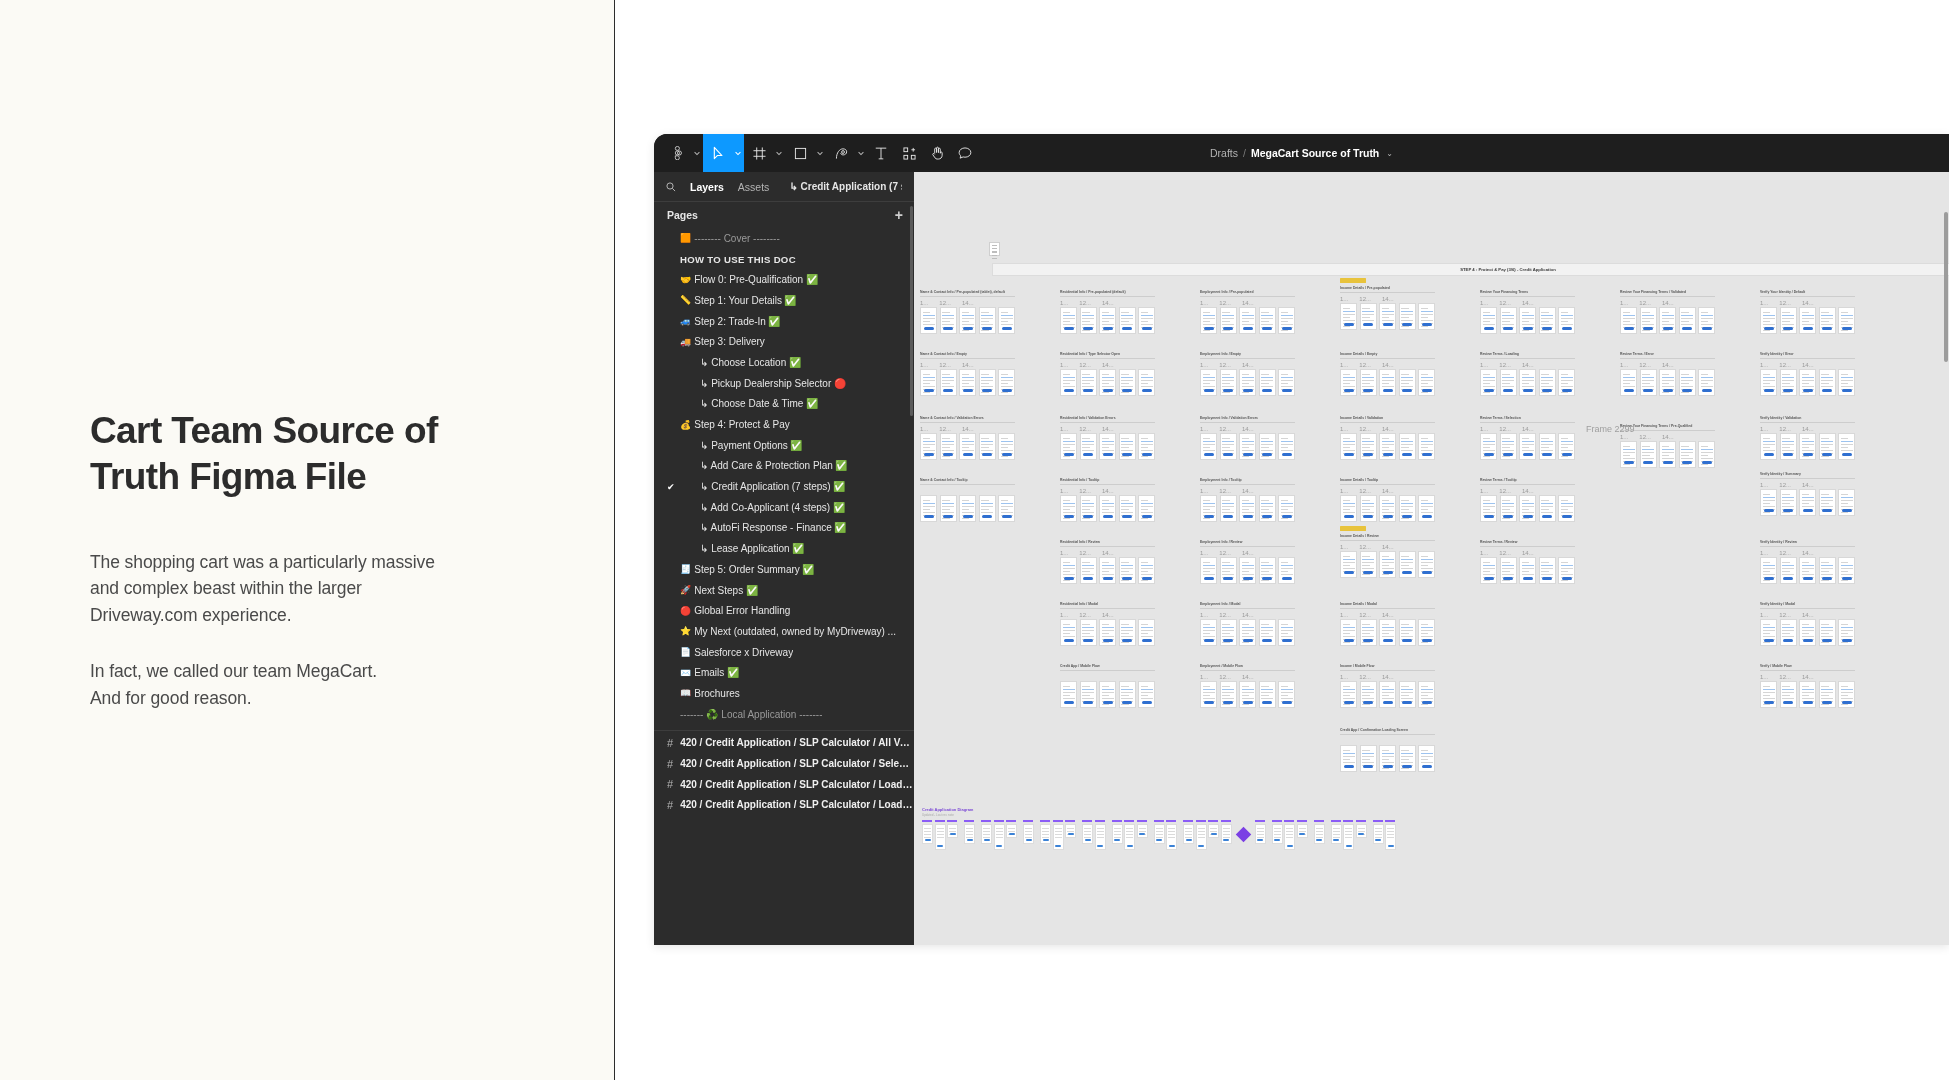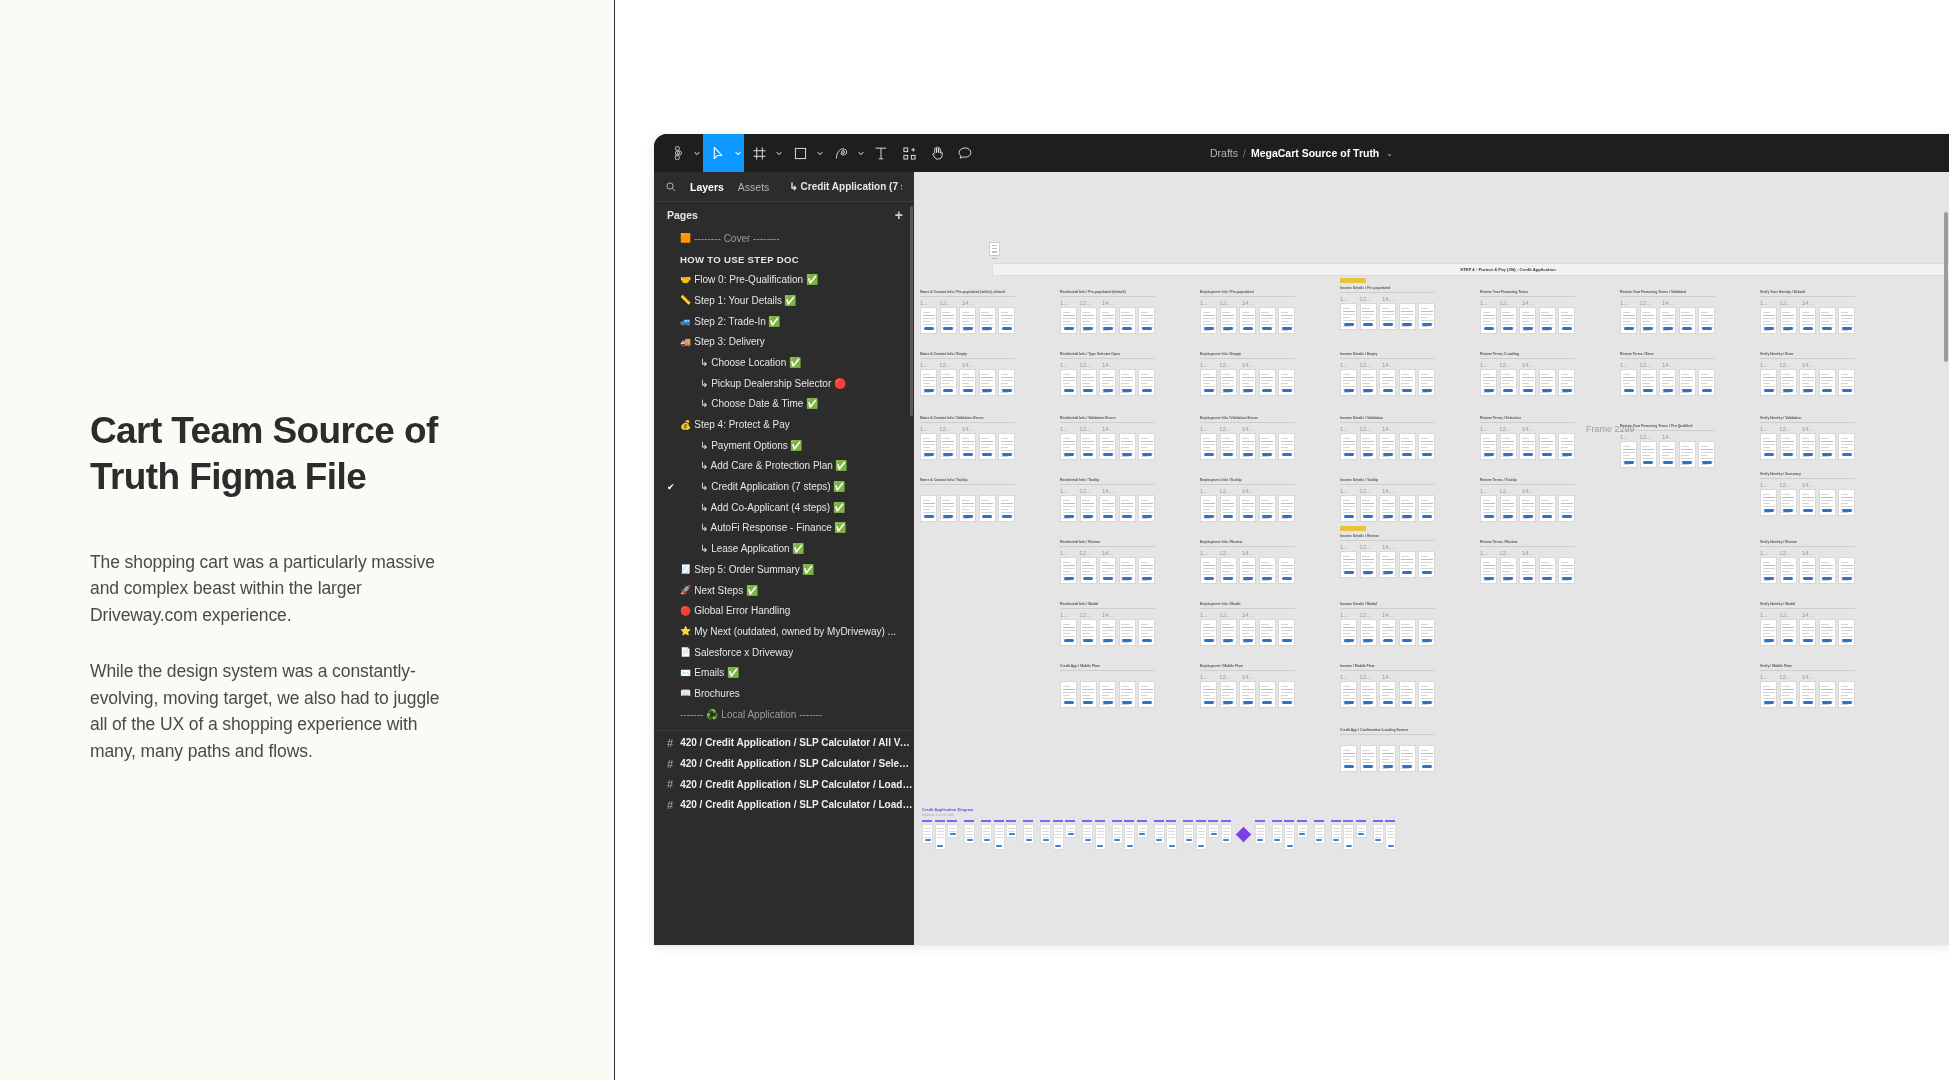--- a/index.html
+++ b/index.html
@@ -299,24 +299,22 @@
 
 <div id="slide">
 
   <div class="left-pane">
     <div class="left-inner">
       <div class="headline">Cart Team Source of
 Truth Figma File</div>
       <div class="para">The shopping cart was a particularly massive
 and complex beast within the larger
 Driveway.com experience.</div>
-      <div class="para">While the design system was a constantly-
-evolving, moving target, we also had to juggle
-all of the UX of a shopping experience with
-many, many paths and flows.</div>
+      <div class="para">In fact, we called our team MegaCart.
+And for good reason.</div>
     </div>
   </div>
 
   <div class="divider"></div>
 
   <div class="right-pane">
     <div class="figma-window">
 
       <div class="fig-toolbar">
         <div class="tool-group">
@@ -439,21 +437,21 @@
           </div>
 
           <div class="pages-list" id="pages-list">
               <div class="page-row divider-row">
                 <span class="check-gutter"></span>
                 <span class="emoji">🟧</span>
                 <span class="lbl">-------- Cover  --------</span>
               </div>
               <div class="page-row header-row">
                 <span class="check-gutter"></span>
-                <span class="lbl">HOW TO USE STEP DOC</span>
+                <span class="lbl">HOW TO USE THIS DOC</span>
               </div>
               <div class="page-row">
                 <span class="check-gutter"></span>
                 <span class="emoji">🤝</span>
                 <span class="lbl">Flow 0: Pre-Qualification ✅</span>
               </div>
               <div class="page-row">
                 <span class="check-gutter"></span>
                 <span class="emoji">📏</span>
                 <span class="lbl">Step 1: Your Details ✅</span>

